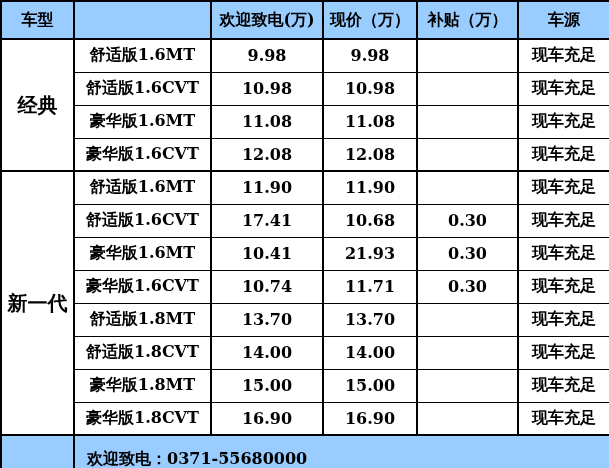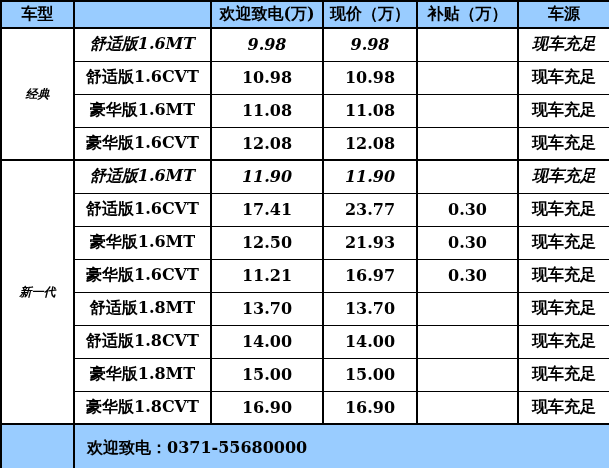--- a/index.html
+++ b/index.html
@@ -29,31 +29,31 @@
     border-left-width: 2px;
     border-right-width: 2px;
     text-align: center;
     vertical-align: middle;
     font-size: 16px;
     padding: 0;
     overflow: hidden;
     white-space: nowrap;
   }
   .price-table { border: 2px solid var(--border-color); }
-  tr.header-row { height: 27px; }
+  tr.header-row { height: 38px; }
   tr.header-row th {
     background: var(--header-bg);
     border-bottom-width: 2px;
     font-size: 16px;
   }
   tr.data-row { height: 33px; }
-  tr.group-start td { border-top-width: 2px; font-style: italic; }
+  tr.group-start td { border-top-width: 2px; }
   td.group-cell {
     background: var(--row-bg);
-    font-size: 12px;
+    font-size: 20px;
   }
   tr.footer-row { height: 48px; }
   tr.footer-row td {
     background: var(--footer-bg);
     border-top-width: 2px;
   }
   td.footer-text-cell {
     text-align: left;
     padding-left: 12px;
     font-size: 16px;
@@ -115,35 +115,35 @@
       <td class="group-cell" rowspan="8">新一代</td>
       <td>舒适版1.6MT</td>
       <td>11.90</td>
       <td>11.90</td>
       <td></td>
       <td>现车充足</td>
     </tr>
     <tr class="data-row">
       <td>舒适版1.6CVT</td>
       <td>17.41</td>
-      <td>23.77</td>
+      <td>10.68</td>
       <td>0.30</td>
       <td>现车充足</td>
     </tr>
     <tr class="data-row">
       <td>豪华版1.6MT</td>
-      <td>12.50</td>
+      <td>10.41</td>
       <td>21.93</td>
       <td>0.30</td>
       <td>现车充足</td>
     </tr>
     <tr class="data-row">
       <td>豪华版1.6CVT</td>
-      <td>11.21</td>
-      <td>16.97</td>
+      <td>10.74</td>
+      <td>11.71</td>
       <td>0.30</td>
       <td>现车充足</td>
     </tr>
     <tr class="data-row">
       <td>舒适版1.8MT</td>
       <td>13.70</td>
       <td>13.70</td>
       <td></td>
       <td>现车充足</td>
     </tr>

